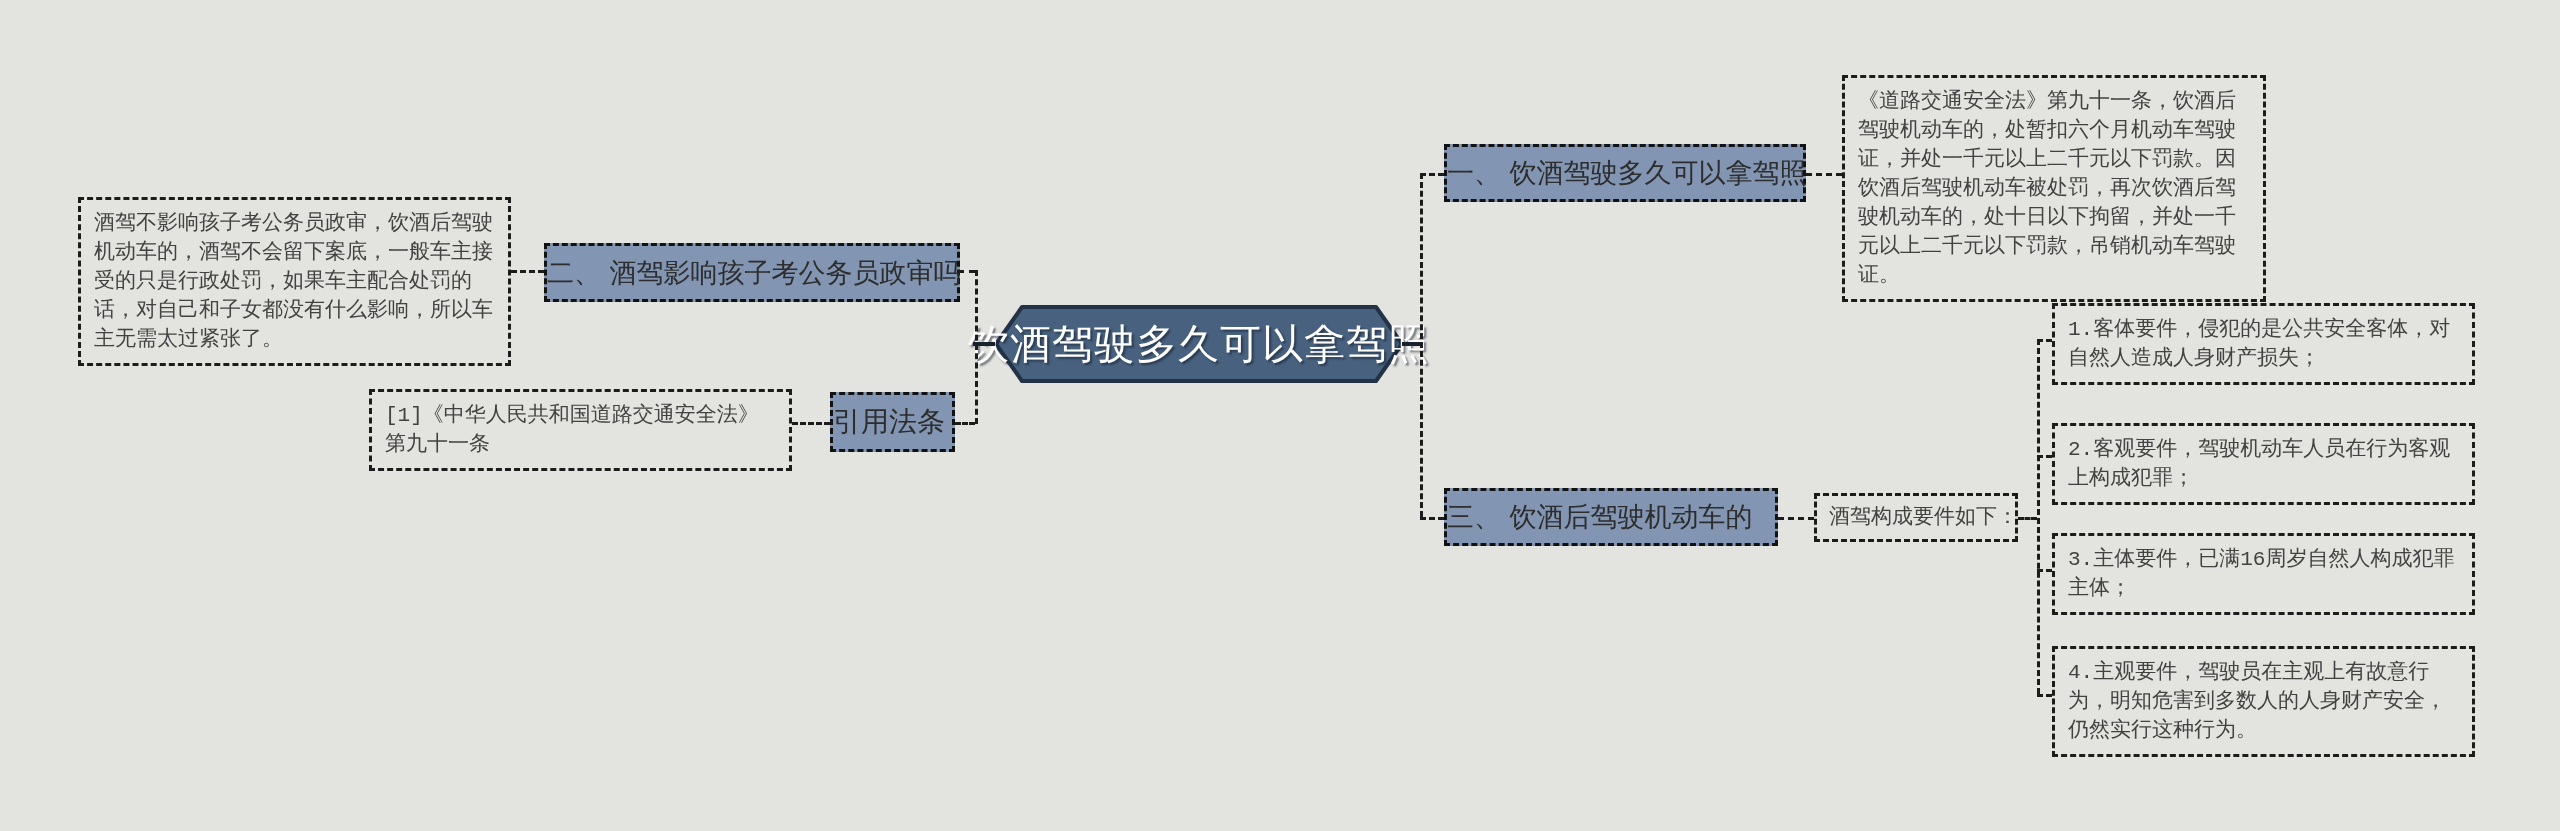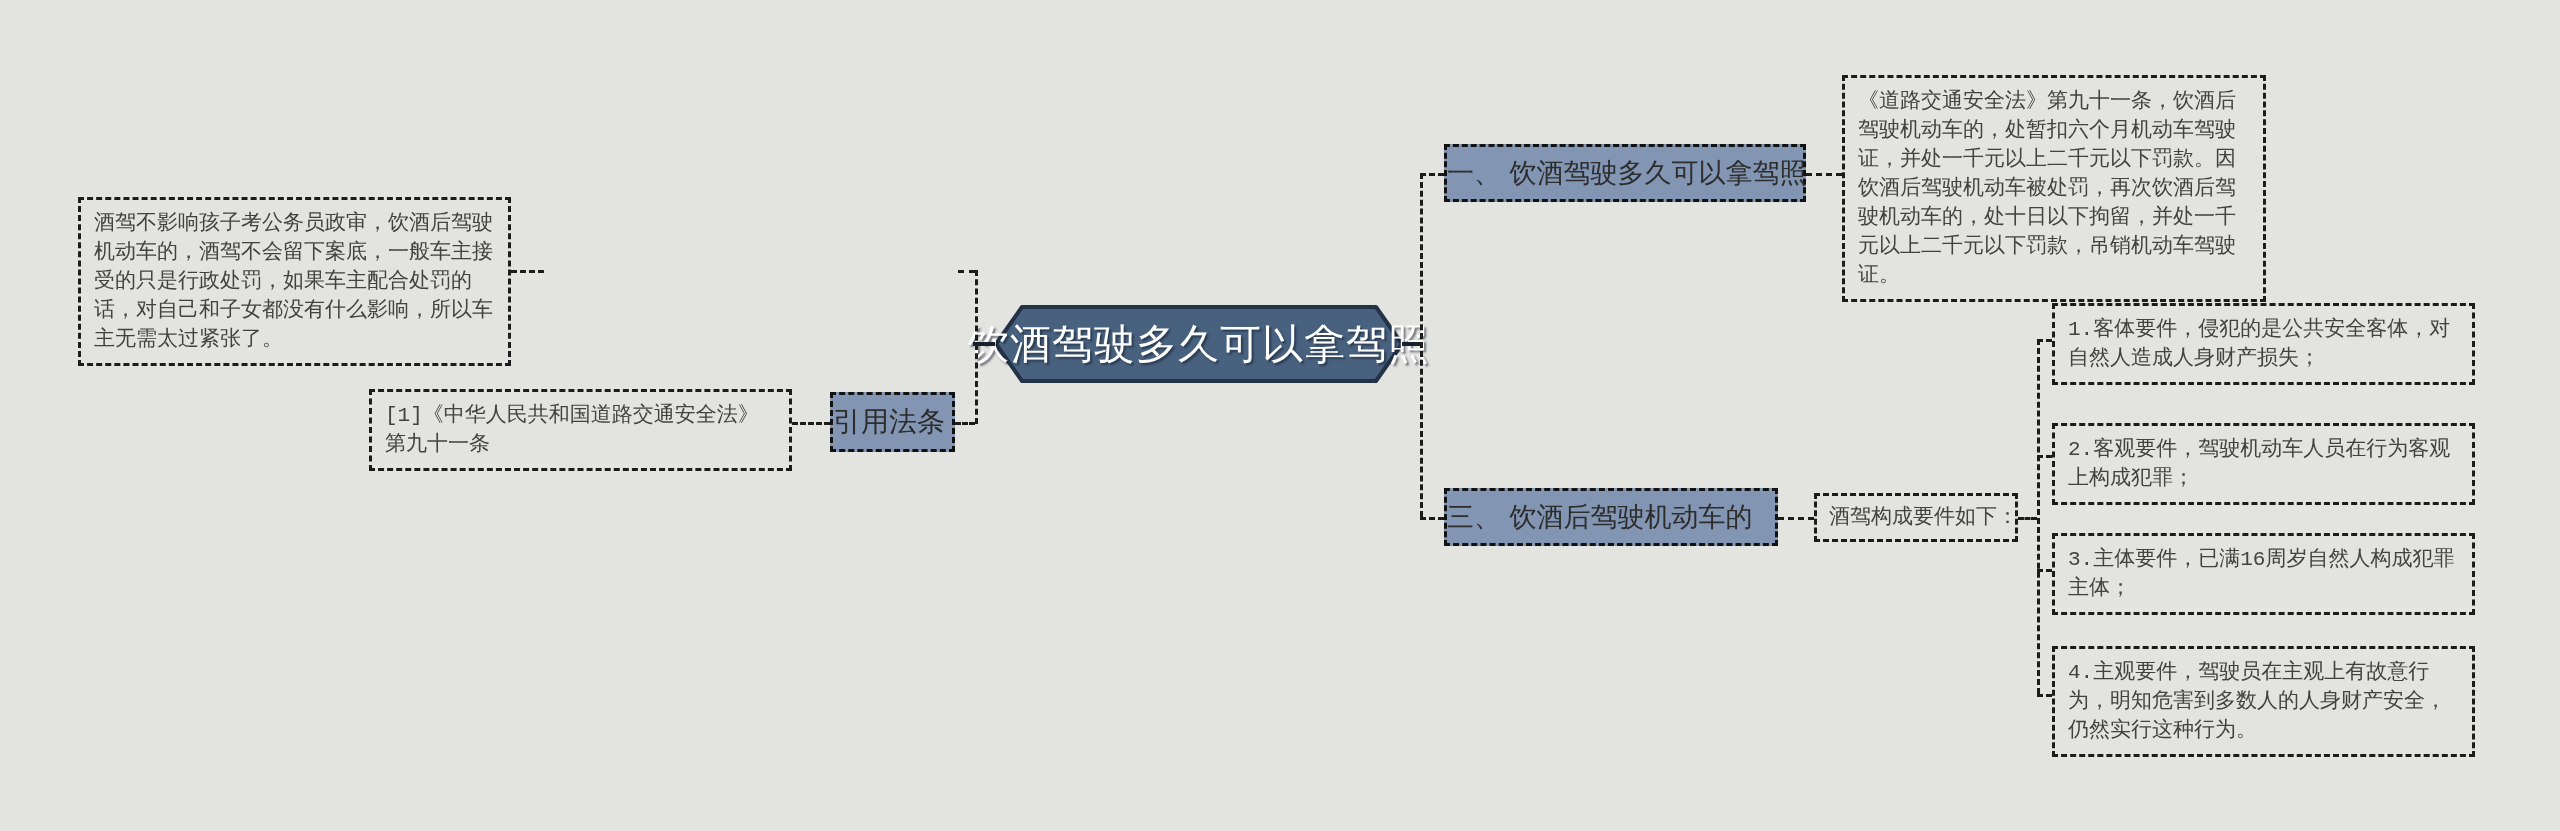--- a/index.html
+++ b/index.html
@@ -66,20 +66,23 @@
   .vline{position:absolute;width:0;border-left:3px dashed var(--line);}
   .hsolid{position:absolute;height:0;border-top:4px solid #18222f;}
 </style>
 </head>
 <body>
 
 <div class="canvas">
 
   <div class="tbox" style="left:78px;top:197px;width:433px;">酒驾不影响孩子考公务员政审，饮酒后驾驶机动车的，酒驾不会留下案底，一般车主接受的只是行政处罚，如果车主配合处罚的话，对自己和子女都没有什么影响，所以车主无需太过紧张了。</div>
 
+  <div class="node" style="left:544px;top:243px;width:416px;height:59px;">
+    <span>二、 酒驾影响孩子考公务员政审吗</span>
+  </div>
 
   <div class="tbox" style="left:369px;top:389px;width:423px;">[1]《中华人民共和国道路交通安全法》 第九十一条</div>
 
   <div class="node" style="left:830px;top:392px;width:125px;height:60px;font-size:28px;">
     <span>引用法条</span>
   </div>
 
   <div class="root">
     <svg viewBox="0 0 412 78">
       <polygon points="29,2 383,2 409,39 383,76 29,76 3,39" fill="var(--root-fill)" stroke="var(--root-border)" stroke-width="4" stroke-linejoin="round"></polygon>

